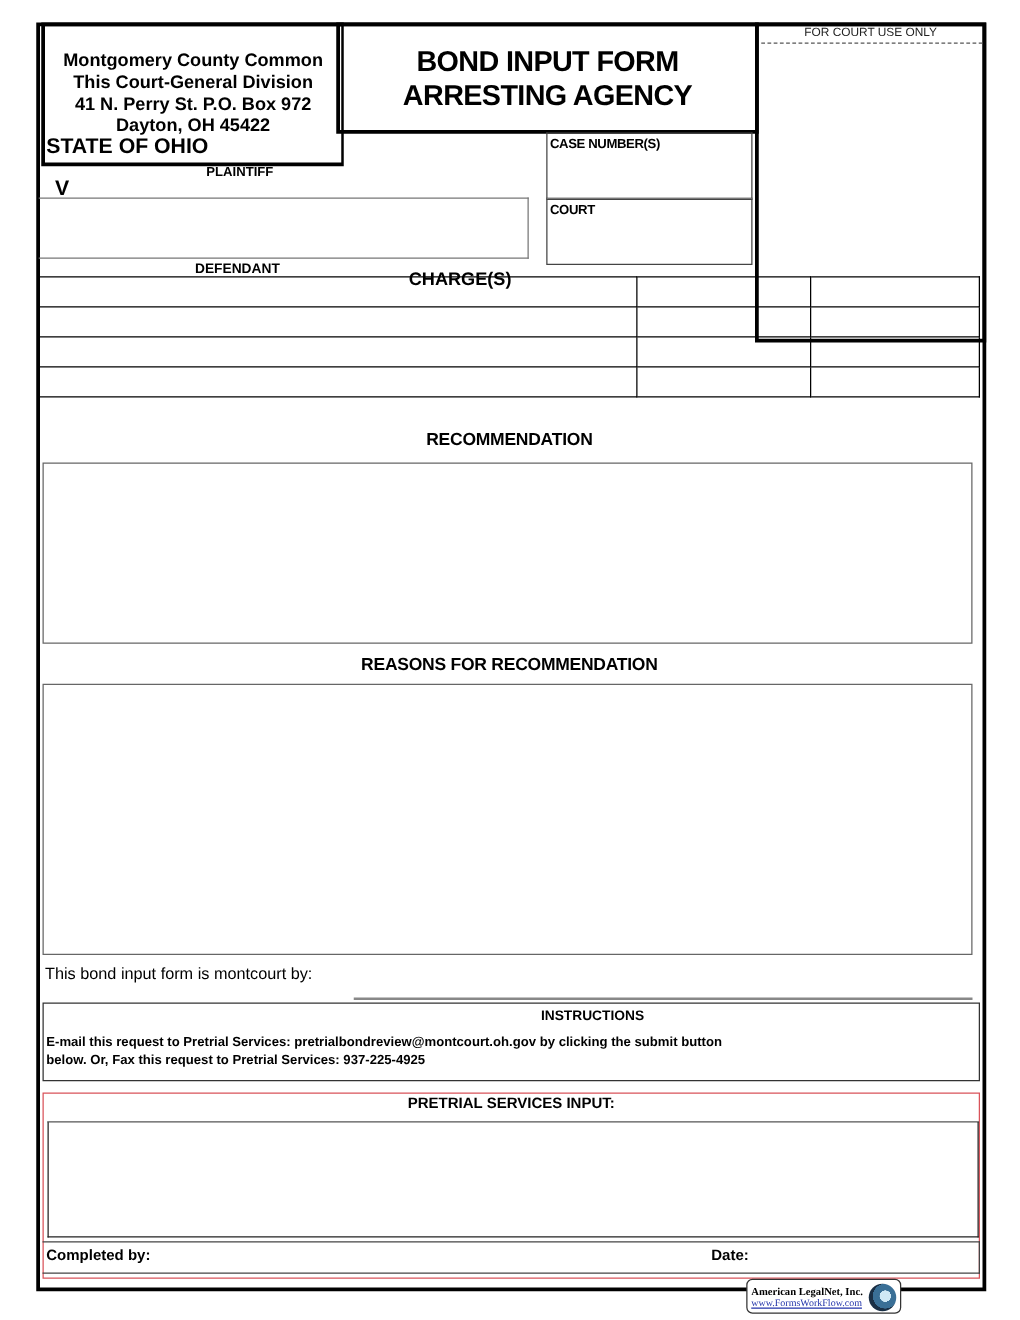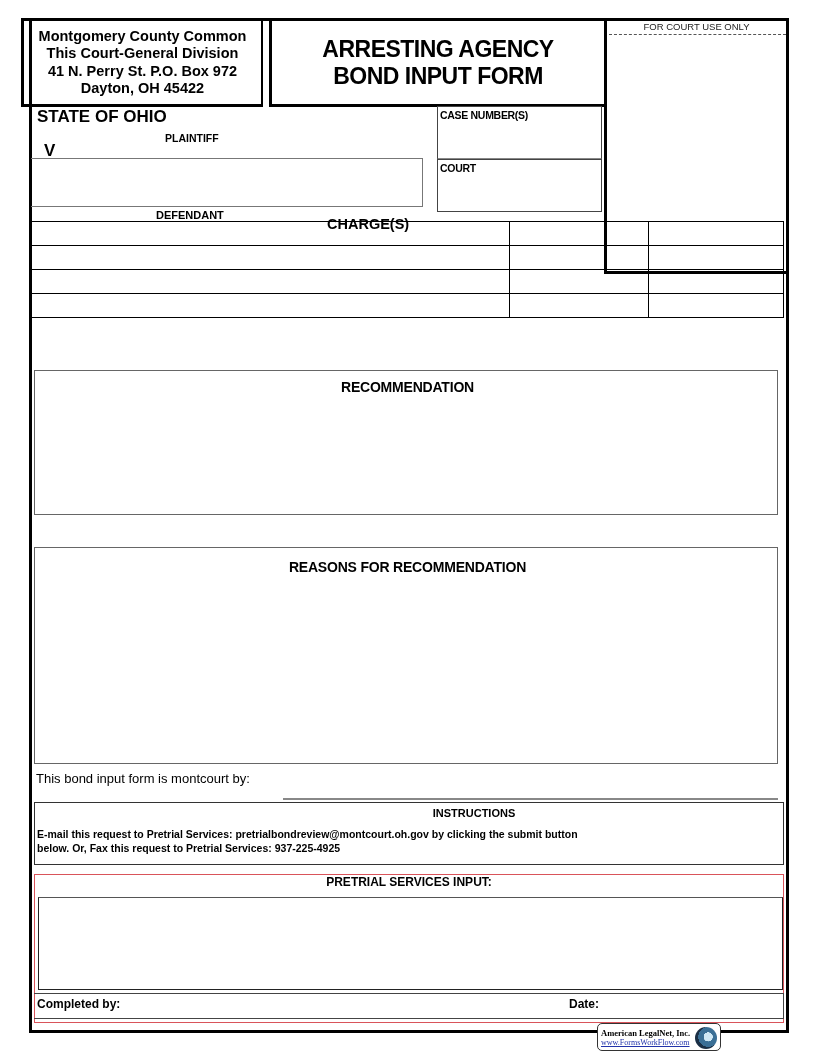--- a/index.html
+++ b/index.html
@@ -4,21 +4,21 @@
 <style>
   * { box-sizing: border-box; margin: 0; padding: 0; }
   html, body { width: 816px; height: 1056px; background: #ffffff; overflow: hidden; }
   body { position: relative; font-family: "Liberation Sans", sans-serif; color: #000; }
   .abs { position: absolute; }
 
   
   #frame { left: 29px; top: 18px; width: 760px; height: 1015px; border: 3px solid #000; }
 
   
-  #court-box { left: 21px; top: 18px; width: 242px; height: 89px; border: 3px solid #000; border-right: 2px solid #000;
+  #court-box { left: 33px; top: 18px; width: 242px; height: 115px; border: 3px solid #000; border-right: 2px solid #000;
     display: flex; align-items: center; justify-content: center; text-align: center; }
   #court-box .lines { font-weight: bold; font-size: 14.5px; line-height: 17.5px; }
   #title-box { left: 269px; top: 18px; width: 338px; height: 89px; border: 3px solid #000;
     display: flex; align-items: center; justify-content: center; text-align: center; }
   #title-box .t { font-weight: bold; font-size: 23px; line-height: 27px; letter-spacing: -0.5px; }
   #court-use { left: 604px; top: 18px; width: 185px; height: 256px; border: 3px solid #000; }
   #court-use .lbl { position: absolute; top: 0; left: 0; right: 0; text-align: center; font-size: 9.5px; color: #222; line-height: 11px; }
   #court-use .dash { position: absolute; top: 13px; left: 2px; right: 0; border-top: 1.5px dashed #555; }
 
   
@@ -33,21 +33,21 @@
   #court-field { left: 437px; top: 159px; width: 165px; height: 53px; border: 1px solid #444; text-align: right; }
   .field-lbl { position: absolute; left: 2px; top: 2px; font-weight: bold; font-size: 10.5px; letter-spacing: -0.3px; }
 
   
   #charges-title { left: 327px; top: 216px; font-weight: bold; font-size: 14.5px; }
   #charges-table { left: 31px; top: 221px; width: 753px; border-collapse: collapse; }
   #charges-table td { border: 1px solid #000; height: 24px; padding: 0; }
   #charges-table .hdr td { height: 20px; font-size: 11px; text-align: center; color: #222; }
   #charges-table .hdr td.blank { border-left: none; border-top: none; }
 
-  .sec-title { position: absolute; left: 31px; width: 753px; text-align: center; font-weight: bold; font-size: 14px; letter-spacing: -0.2px; margin-top: 36px; }
+  .sec-title { position: absolute; left: 31px; width: 753px; text-align: center; font-weight: bold; font-size: 14px; letter-spacing: -0.2px; }
   .big-box { position: absolute; left: 34px; width: 744px; border: 1.5px solid #666; }
 
   #submitted { left: 36px; top: 771px; font-size: 13px; }
   #submitted-line { left: 283px; top: 798px; width: 495px; border-top: 2px solid #888; }
 
   #instr-box { left: 34px; top: 802px; width: 750px; height: 63px; border: 1.5px solid #333; }
   #instr-title { position: absolute; left: 0; right: 0; top: 4px; text-align: center; font-weight: bold; font-size: 11px; padding-left: 130px; }
   #instr-text { position: absolute; left: 2px; top: 24px; font-weight: bold; font-size: 10.5px; line-height: 14px; }
 
   #notes-outer { left: 34px; top: 874px; width: 750px; height: 149px; border: 1px solid #d9535a; }
@@ -73,22 +73,22 @@
   <div class="lines">
     <div>Montgomery County Common</div>
     <div>This Court-General Division</div>
     <div>41 N. Perry St.  P.O. Box 972</div>
     <div>Dayton, OH  45422</div>
   </div>
 </div>
 
 <div id="title-box" class="abs">
   <div class="t">
+    <div>BOND INPUT FORM</div>
     <div>ARRESTING AGENCY</div>
-    <div>BOND INPUT FORM</div>
   </div>
 </div>
 
 <div id="court-use" class="abs">
   <div class="lbl">FOR COURT USE ONLY</div>
   <div class="dash"></div>
 </div>
 
 <div id="state" class="abs">STATE OF OHIO</div>
 <div id="plaintiff-lbl" class="abs">PLAINTIFF</div>

